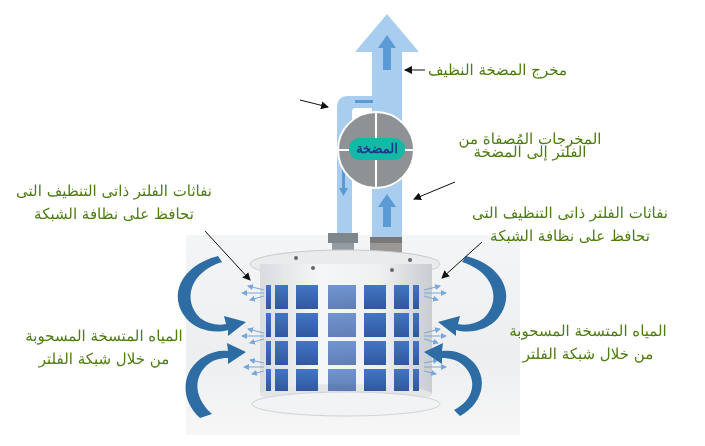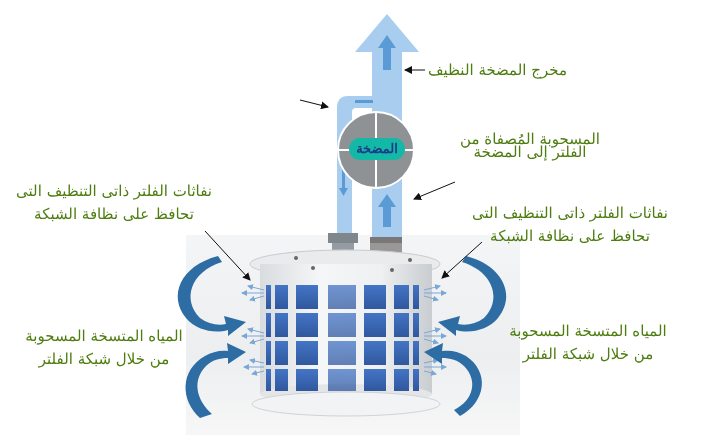--- a/index.html
+++ b/index.html
@@ -158,21 +158,21 @@
       <line x1="205" y1="231" x2="250" y2="280" marker-end="url(#ah)"></line>
       <line x1="482" y1="242" x2="442" y2="278" marker-end="url(#ah)"></line>
     </g>
   </svg>
 
   <div class="pump-text">المضخة</div>
 
   <div class="label" style="left:428px; top:59px;">مخرج المضخة النظيف</div>
 
 
-  <div class="label" style="left:455px; top:128px; width:150px;">المسحوبة المُصفاة من</div>
+  <div class="label" style="left:455px; top:128px; width:150px;">المخرجات المُصفاة من</div>
   <div class="label" style="left:455px; top:141px; width:150px;">الفلتر إلى المضخة</div>
 
   <div class="label" style="left:8px; top:180px; width:212px;">نفاثات الفلتر ذاتى التنظيف التى</div>
   <div class="label" style="left:8px; top:203px; width:212px;">تحافظ على نظافة الشبكة</div>
 
   <div class="label" style="left:464px; top:202px; width:212px;">نفاثات الفلتر ذاتى التنظيف التى</div>
   <div class="label" style="left:464px; top:225px; width:212px;">تحافظ على نظافة الشبكة</div>
 
   <div class="label" style="left:18px; top:325px; width:172px;">المياه المتسخة المسحوبة</div>
   <div class="label" style="left:18px; top:348px; width:172px;">من خلال شبكة الفلتر</div>

